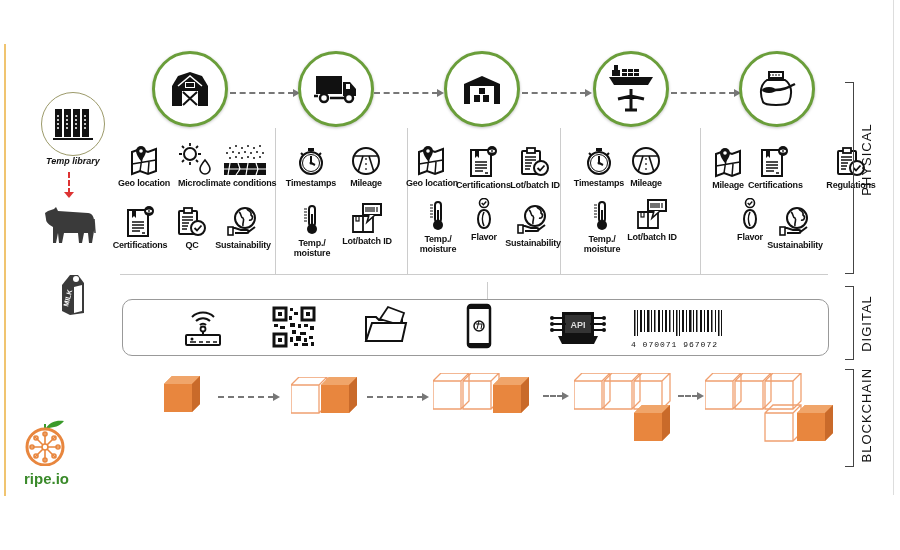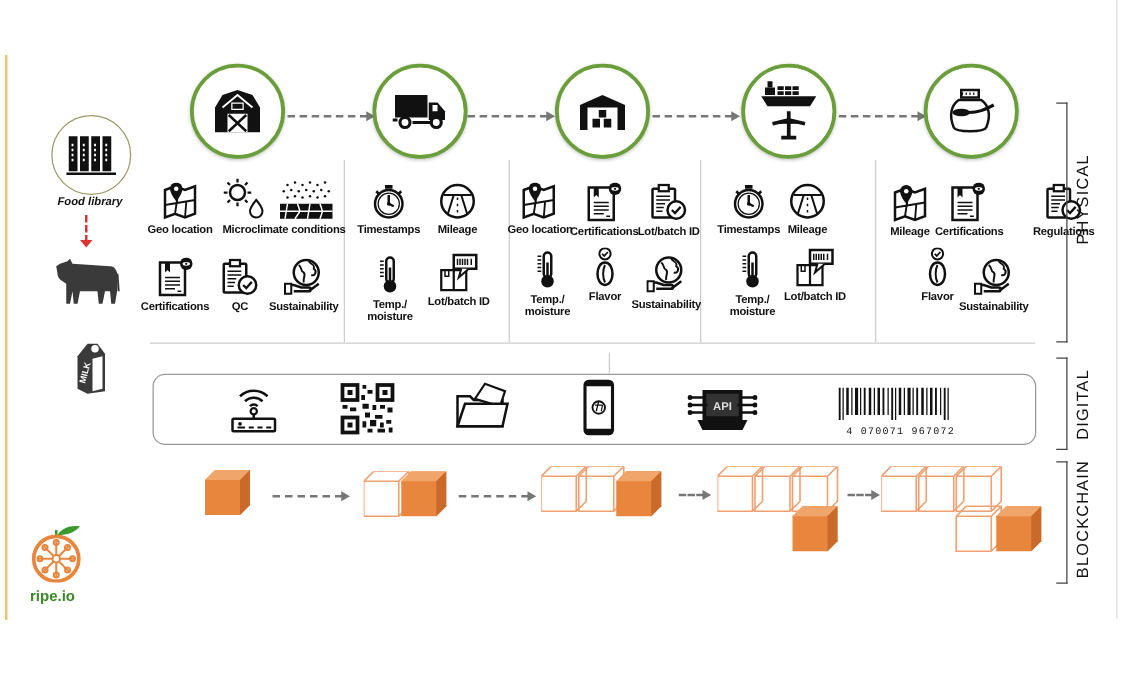--- a/index.html
+++ b/index.html
@@ -16,21 +16,21 @@
   .vdiv { position:absolute; width:1px; background:#ccc; }
   .hdiv { position:absolute; height:1px; background:#ccc; }
   .item { position:absolute; text-align:center; font-size:9px; font-weight:bold; line-height:10px; font-stretch:condensed; letter-spacing:-0.2px; }
   .item svg { display:block; margin:0 auto 2px auto; }
   .lbl { display:block; white-space:nowrap; }
   .digital-box { left:122px; top:299px; width:705px; height:55px; border:1.5px solid #999; border-radius:10px; }
   .bracket { position:absolute; width:8px; border:1.5px solid #444; border-left:none; }
   .side-label { position:absolute; transform:rotate(-90deg); transform-origin:center; font-size:13px; letter-spacing:1px; color:#111; white-space:nowrap; }
   .cube { position:absolute; }
   .food-label { font-style:italic; font-size:9px; font-weight:bold; }
-  .ripe { color:#3a8a2a; font-size:12px; font-weight:bold; }
+  .ripe { color:#3a8a2a; font-size:15px; font-weight:bold; }
   .barcode-digits { font-family:"Liberation Mono", monospace; font-size:8px; letter-spacing:1px; }
 </style>
 </head>
 <body>
 
 <div class="abs left-rule"></div>
 <div class="abs right-rule"></div>
 
 <svg width="0" height="0" style="position:absolute">
   <defs>
@@ -108,21 +108,21 @@
 <div class="circle lib" style="left:41px;top:92px;">
   <svg width="40" height="34" viewBox="0 0 40 34">
     <rect x="2" y="2" width="7" height="28" fill="#111"></rect>
       <rect x="11" y="2" width="7" height="28" fill="#111"></rect>
     <rect x="20" y="2" width="7" height="28" fill="#111"></rect>
       <rect x="29" y="2" width="7" height="28" fill="#111"></rect>
     <path d="M5 8 V24 M14 8 V24 M23 8 V24 M32 8 V24" stroke="#fff" stroke-width="1.5" stroke-dasharray="2 2"></path>
     <rect x="0" y="31" width="40" height="2" fill="#111"></rect>
   </svg>
 </div>
-<div class="abs food-label" style="left:46px;top:156px;">Food library</div>
+<div class="abs food-label" style="left:46px;top:156px;">Temp library</div>
 <div class="abs" style="left:68px;top:172px;width:2px;height:22px;border-left:2px dashed #d33;"></div>
 <div class="abs" style="left:64px;top:192px;width:0;height:0;border-top:6px solid #d33;border-left:5px solid transparent;border-right:5px solid transparent;"></div>
 <svg class="abs" style="left:44px;top:205px;" width="52" height="42" viewBox="0 0 52 42">
   <path d="M4 6 L10 4 L12 2 L14 6 L44 8 C48 8 50 12 50 16 V26 L48 38 H45 L44 28 L40 28 L38 38 H35 L34 28 L20 28 L18 38 H15 L14 28 L12 38 H9 L9 22 C6 20 2 18 2 14 L1 8 Z" fill="#3a3a3a"></path>
   <path d="M50 14 L51 28" stroke="#3a3a3a" stroke-width="1.5"></path>
 </svg>
 <svg class="abs" style="left:58px;top:273px;" width="30" height="44" viewBox="0 0 30 44">
   <path d="M4 12 L12 2 H20 L26 10 V40 L12 42 L4 38 Z" fill="#3a3a3a"></path>
   <path d="M16 14 L24 12 V38 L16 40 Z" fill="#fff"></path>
   <circle cx="18" cy="6" r="3" fill="#fff"></circle>
@@ -427,21 +427,21 @@
   <rect x="15" y="5" width="26" height="18" fill="#333"></rect>
   <text x="28" y="18" text-anchor="middle" font-size="9" font-weight="bold" fill="#ddd" font-family="Liberation Sans, sans-serif">API</text>
   <path d="M2 8 H14 M2 14 H16 M2 20 H14 M42 8 H54 M40 14 H54 M42 20 H54" stroke="#111" stroke-width="2"></path>
   <circle cx="2" cy="8" r="2" fill="#111"></circle>
     <circle cx="2" cy="14" r="2" fill="#111"></circle>
     <circle cx="2" cy="20" r="2" fill="#111"></circle>
   <circle cx="54" cy="8" r="2" fill="#111"></circle>
     <circle cx="54" cy="14" r="2" fill="#111"></circle>
     <circle cx="54" cy="20" r="2" fill="#111"></circle>
 </svg>
-<div class="abs" style="left:668px;top:310px;width:96px;text-align:right;">
+<div class="abs" style="left:631px;top:310px;width:96px;">
   <svg width="96" height="26" viewBox="0 0 96 26">
     <g fill="#111">
       <rect x="3" y="0" width="1.5" height="26"></rect>
         <rect x="6" y="0" width="1" height="26"></rect>
         <rect x="9" y="0" width="2" height="22"></rect>
         <rect x="13" y="0" width="1" height="22"></rect>
         <rect x="16" y="0" width="2.5" height="22"></rect>
         <rect x="20" y="0" width="1" height="22"></rect>
         <rect x="23" y="0" width="1.5" height="22"></rect>
         <rect x="27" y="0" width="2" height="22"></rect>

